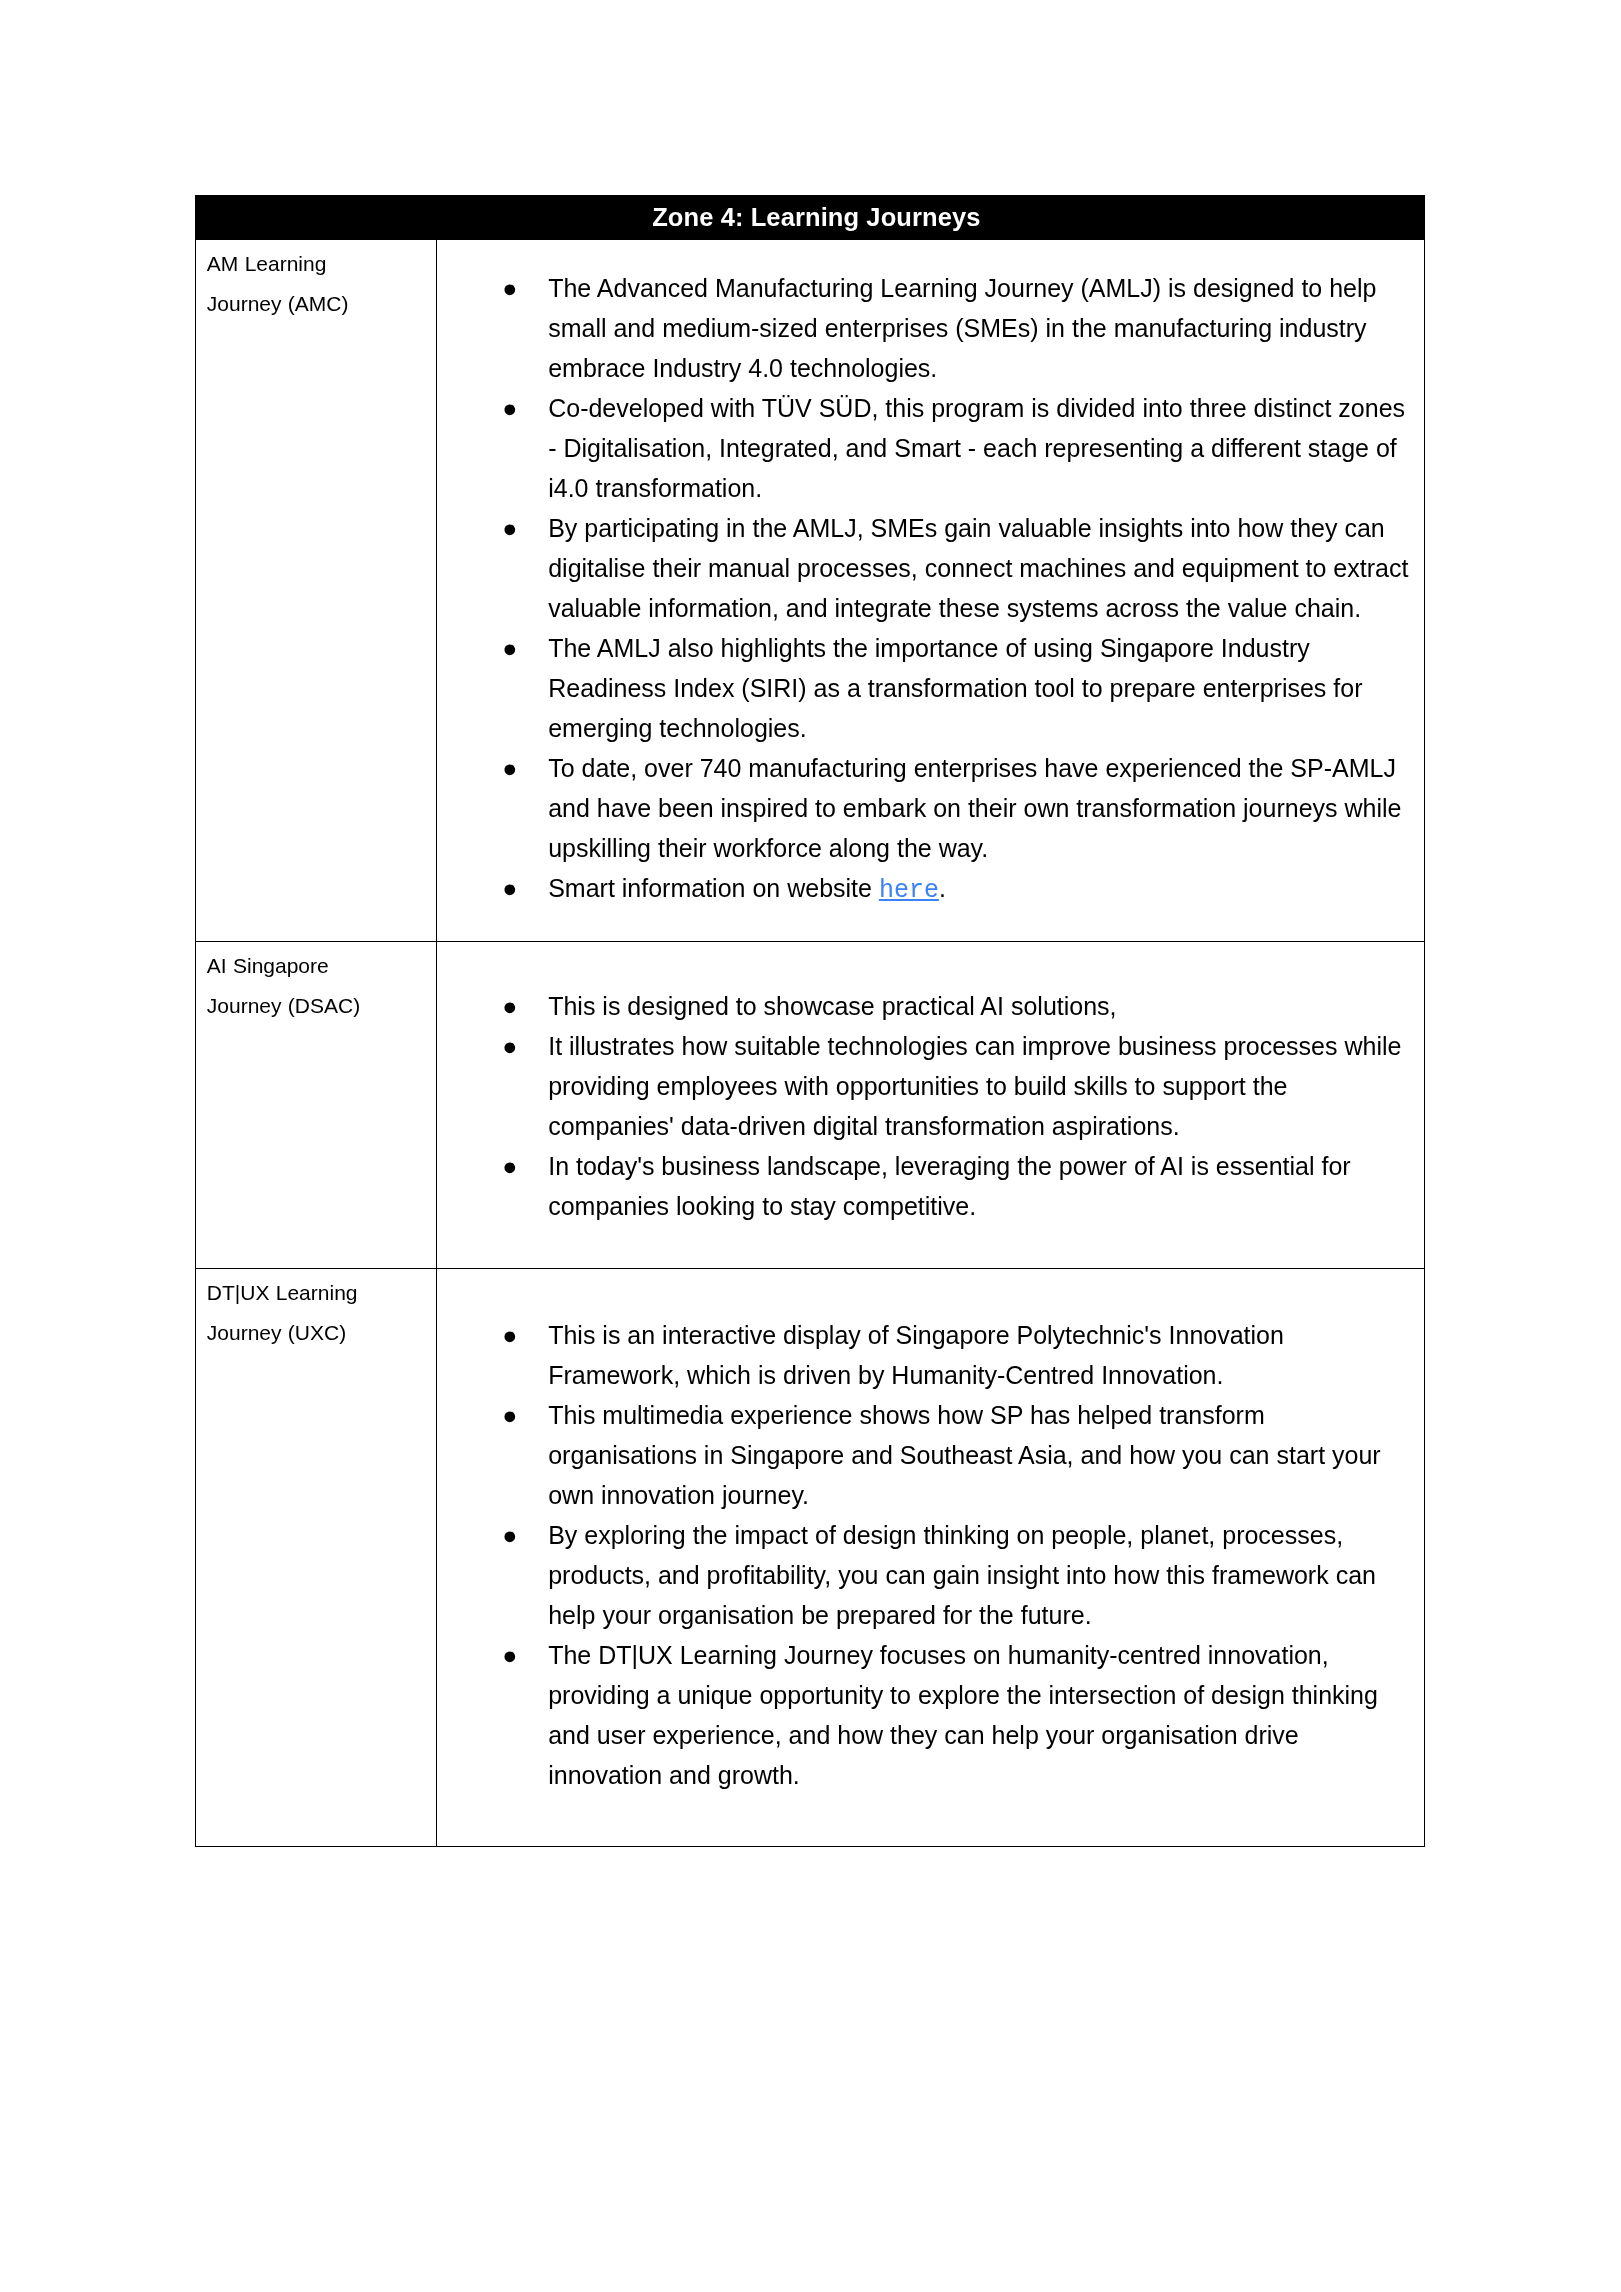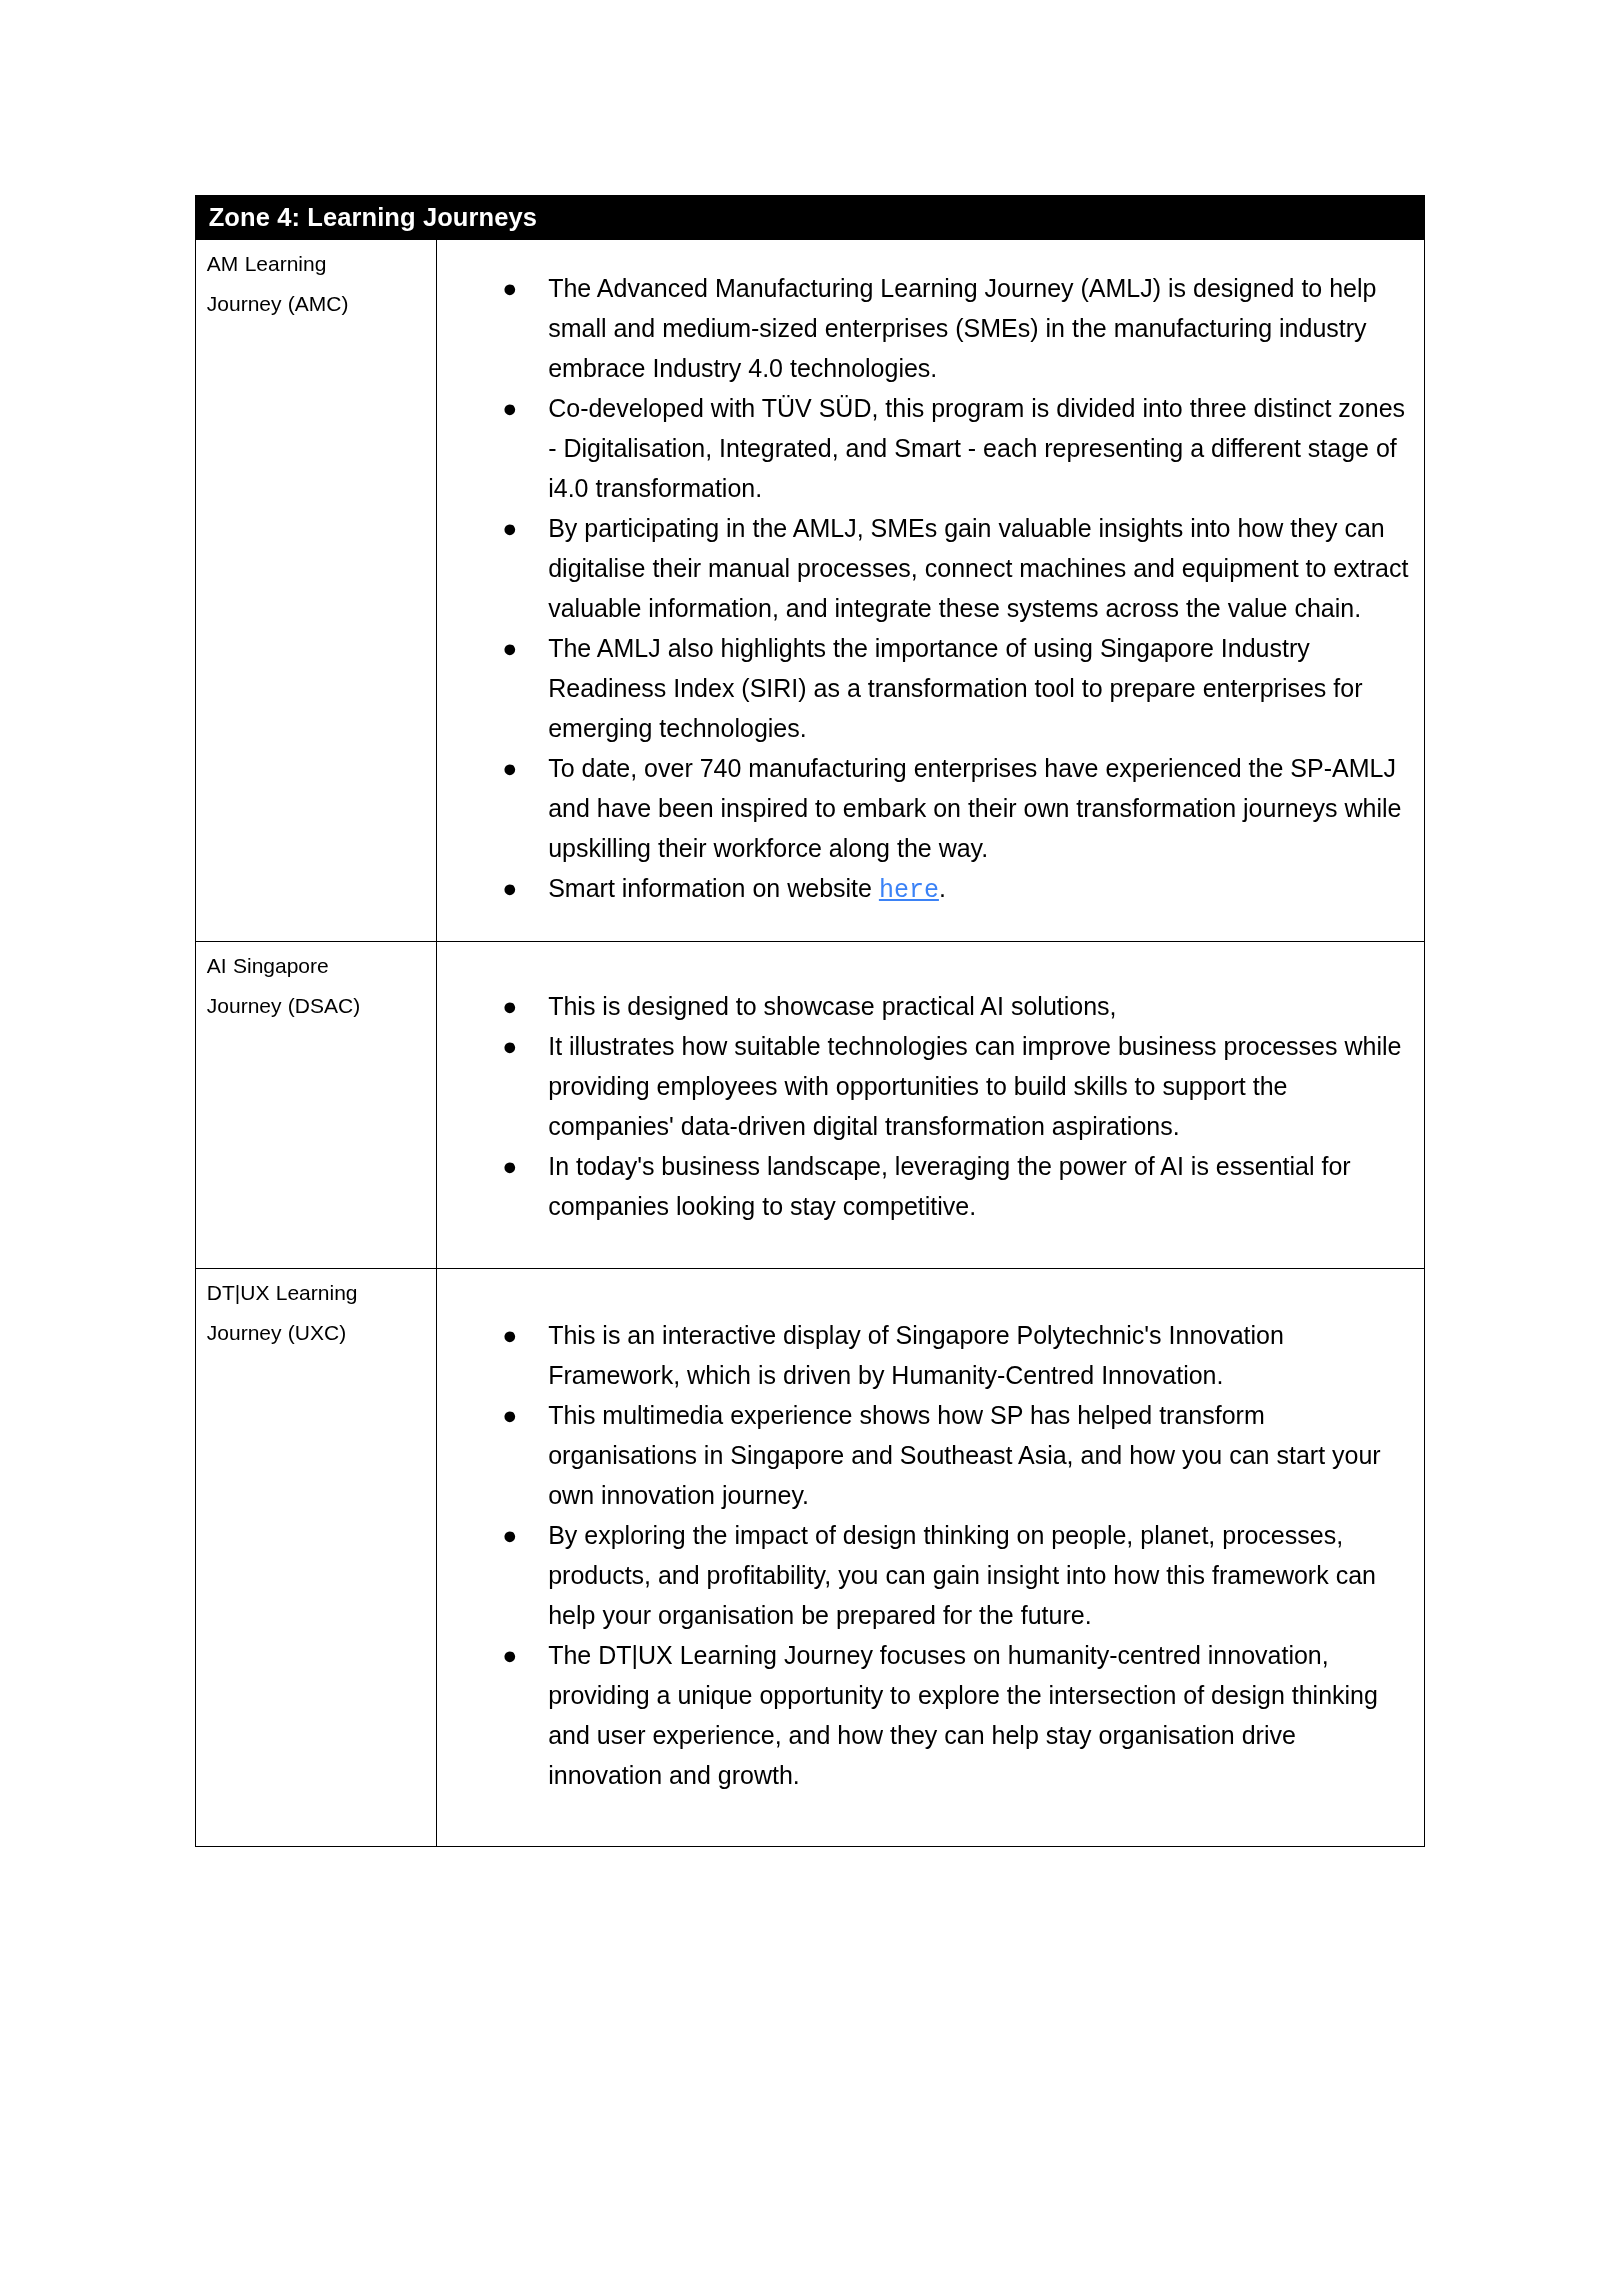--- a/index.html
+++ b/index.html
@@ -40,20 +40,21 @@
     vertical-align: top;
     padding: 0;
     background: #ffffff;
   }
 
   
   .zone-header-cell {
     background: #000000 !important;
     border: 1.6px solid #000000;
     padding: 0;
+    text-align: center;
   }
   .zone-header-text {
     color: #ffffff;
     font-weight: bold;
     font-size: 25.5px;
     line-height: 40px;
     padding: 1px 0 2px 12.7px;
     letter-spacing: 0.1px;
     white-space: nowrap;
   }
@@ -213,21 +214,21 @@
             <li class="bullet-item">
               <span class="dot">●</span>
               <span class="btxt">This multimedia experience shows how SP has helped transform organisations in Singapore and Southeast Asia, and how you can start your own innovation journey.</span>
             </li>
             <li class="bullet-item">
               <span class="dot">●</span>
               <span class="btxt">By exploring the impact of design thinking on people, planet, processes, products, and profitability, you can gain insight into how this framework can help your organisation be prepared for the future.</span>
             </li>
             <li class="bullet-item">
               <span class="dot">●</span>
-              <span class="btxt">The DT|UX Learning Journey focuses on humanity-centred innovation, providing a unique opportunity to explore the intersection of design thinking and user experience, and how they can help stay organisation drive innovation and growth.</span>
+              <span class="btxt">The DT|UX Learning Journey focuses on humanity-centred innovation, providing a unique opportunity to explore the intersection of design thinking and user experience, and how they can help your organisation drive innovation and growth.</span>
             </li>
           </ul>
           <div class="pad-bot-ux"></div>
         </td>
       </tr>
 
     </tbody>
   </table>
 
 </div>

